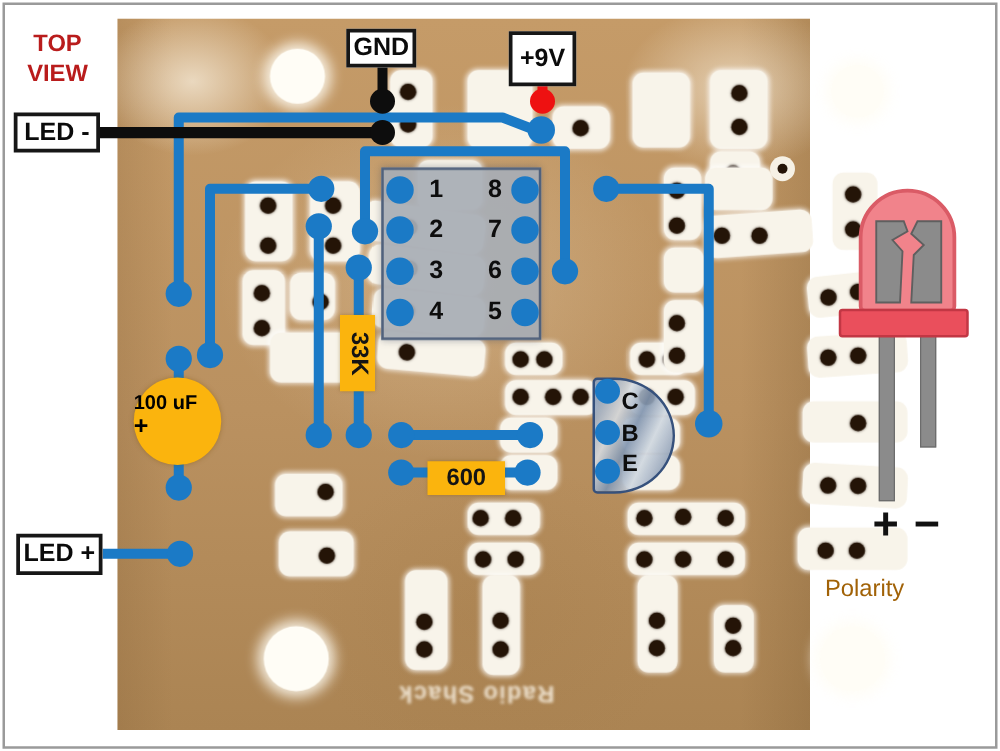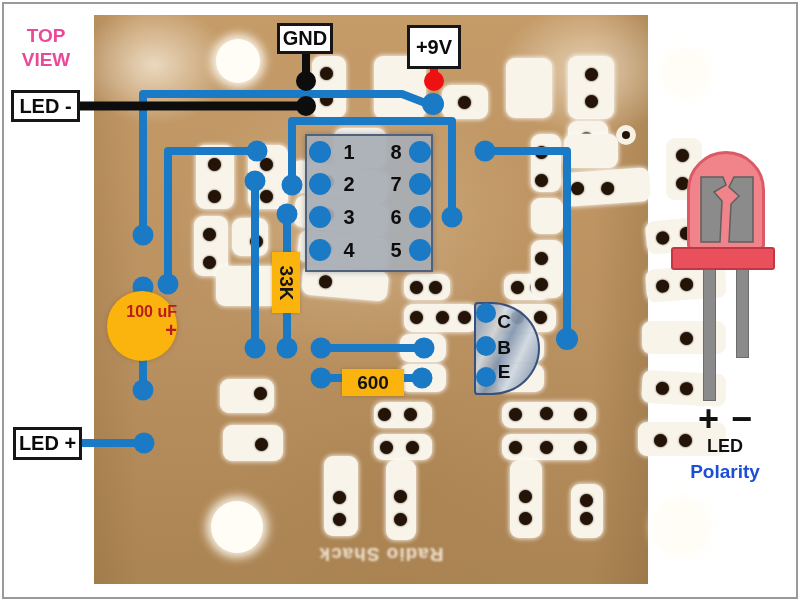--- a/index.html
+++ b/index.html
@@ -52,53 +52,53 @@
            font-weight:bold;font-size:20px;color:#0d0d0d;}
   .tr-pin{position:absolute;z-index:14;transform:translate(-50%,-50%);
           font-weight:bold;font-size:19px;color:#0d0d0d;}
 
   .amber{background:var(--label-amber);color:#141414;font-weight:bold;z-index:12;
          position:absolute;display:flex;align-items:center;justify-content:center;
          box-shadow:0 0 3px rgba(120,80,0,.4);}
   #r33k{left:272px;top:252px;width:28px;height:61px;font-size:19px;}
   #r33k span{transform:rotate(90deg);white-space:nowrap;}
   #r470{left:342px;top:369px;width:62px;height:27px;font-size:19px;}
-  #cap{left:107px;top:291px;width:70px;height:70px;border-radius:50%;z-index:12;
-       background:var(--label-amber);position:absolute;text-align:right;
-       font-weight:bold;color:#b91c1c;box-shadow:0 0 4px rgba(120,80,0,.4);}
+  #cap{left:107px;top:302px;width:70px;height:70px;border-radius:50%;z-index:12;
+       background:var(--label-amber);position:absolute;text-align:left;
+       font-weight:bold;color:#000000;box-shadow:0 0 4px rgba(120,80,0,.4);}
   #cap .v{font-size:16px;margin-top:12px;}
   #cap .p{font-size:20px;line-height:18px;}
 
   .tag{position:absolute;z-index:20;background:#fff;border:3px solid #161616;
        display:flex;align-items:center;justify-content:center;
        font-weight:bold;font-size:20px;color:#0b0b0b;box-sizing:border-box;}
   #tag-gnd{left:277px;top:23px;width:56px;height:31px;}
   #tag-9v{left:407px;top:25px;width:54px;height:44px;}
   #tag-ledm{left:11px;top:90px;width:69px;height:32px;}
   #tag-ledp{left:13px;top:427px;width:69px;height:33px;}
   #topview{position:absolute;left:14px;top:24px;width:64px;text-align:center;z-index:20;
-           font-weight:bold;font-size:19px;line-height:24px;color:#ec4899;}
+           font-weight:bold;font-size:19px;line-height:24px;color:#b91c1c;}
 
   
   #led-fig{position:absolute;left:660px;top:140px;width:130px;height:360px;z-index:5;}
   .leg{position:absolute;background:var(--lead-gray);border:1px solid #6c6c6c;box-sizing:border-box;}
   #led-body{position:absolute;left:27px;top:11px;width:78px;height:99px;
             background:var(--led-body-pink);border:3px solid #da5b66;box-sizing:border-box;
             border-radius:39px 39px 5px 5px;}
   #led-flange{position:absolute;left:11px;top:107px;width:104px;height:23px;
             background:var(--led-flange-red);border:2px solid #c23744;box-sizing:border-box;
             border-radius:3px;}
   #led-innards{position:absolute;left:27px;top:11px;}
   #led-sym{position:absolute;left:0;top:258px;width:130px;text-align:center;
            font-weight:bold;font-size:36px;color:#111;}
   #led-sym span{display:inline-block;margin:0 6px;}
   #led-cap1{position:absolute;left:0;top:296px;width:130px;text-align:center;
             font-weight:bold;font-size:18px;color:#111;}
-  #led-cap2{position:absolute;left:0;top:321px;width:130px;text-align:center;
-            font-weight:bold;font-size:19px;color:#1d4ed8;}
+  #led-cap2{position:absolute;left:0;top:321px;width:130px;text-align:left;
+            font-weight:normal;font-size:19px;color:#a16207;}
 </style>
 </head>
 <body>
 
 <div id="stage">
   <div id="frame"></div>
 
   <div id="board">
     <div id="pads">
         <div class="pad" style="left: 218px; top: 41px; width: 34px; height: 62px;">
@@ -353,16 +353,15 @@
     <div class="leg" style="left:76px;top:128px;width:13px;height:90px;"></div>
     <div id="led-body"></div>
     <svg id="led-innards" width="78" height="99">
       <polygon points="14,26 36,26 39,34 27,41 35,50 33,91 14,91" fill="#8b8b8b" stroke="#5f5f5f" stroke-width="1.5"></polygon>
       <polygon points="47,26 66,26 66,91 42,91 44,53 52,45 42,36" fill="#8b8b8b" stroke="#5f5f5f" stroke-width="1.5"></polygon>
     </svg>
     <div id="led-flange"></div>
     <div id="led-sym">
       <span>+</span><span>−</span>
     </div>
-    <div id="led-cap1">LED</div>
     <div id="led-cap2">Polarity</div>
   </div>
 </div>
 
 </body></html>

